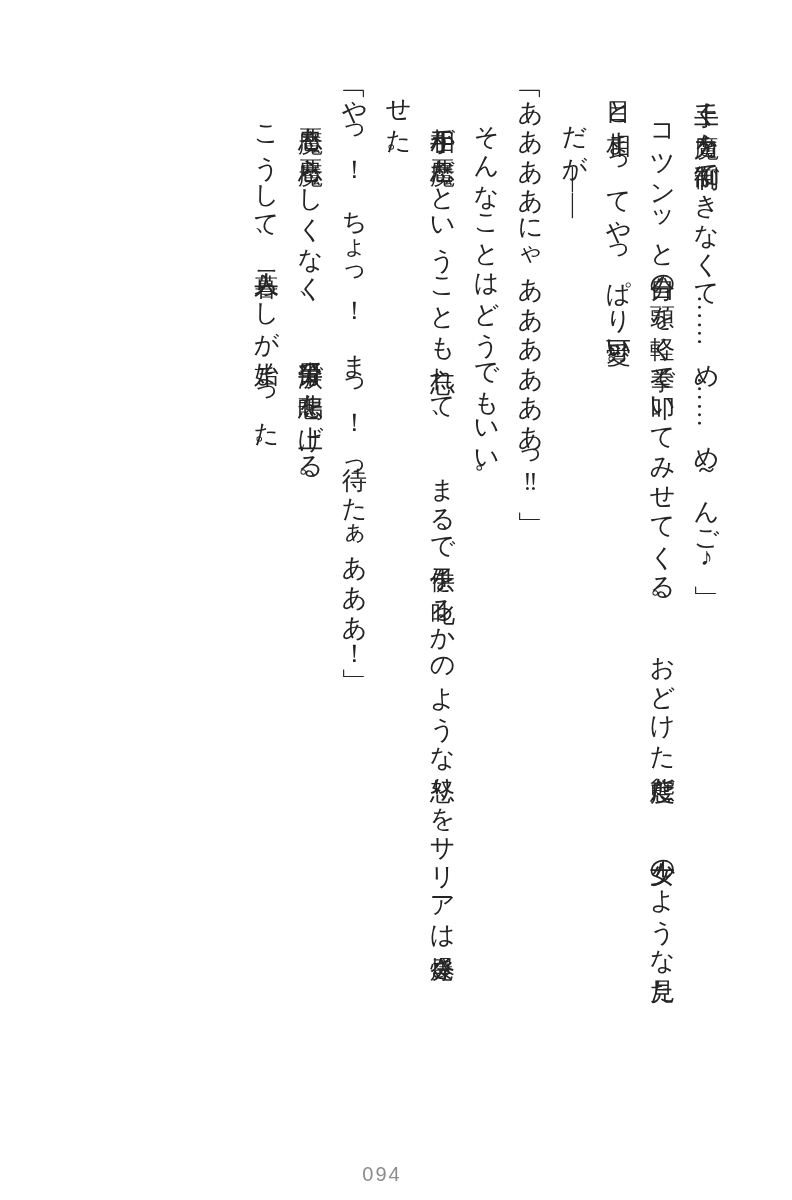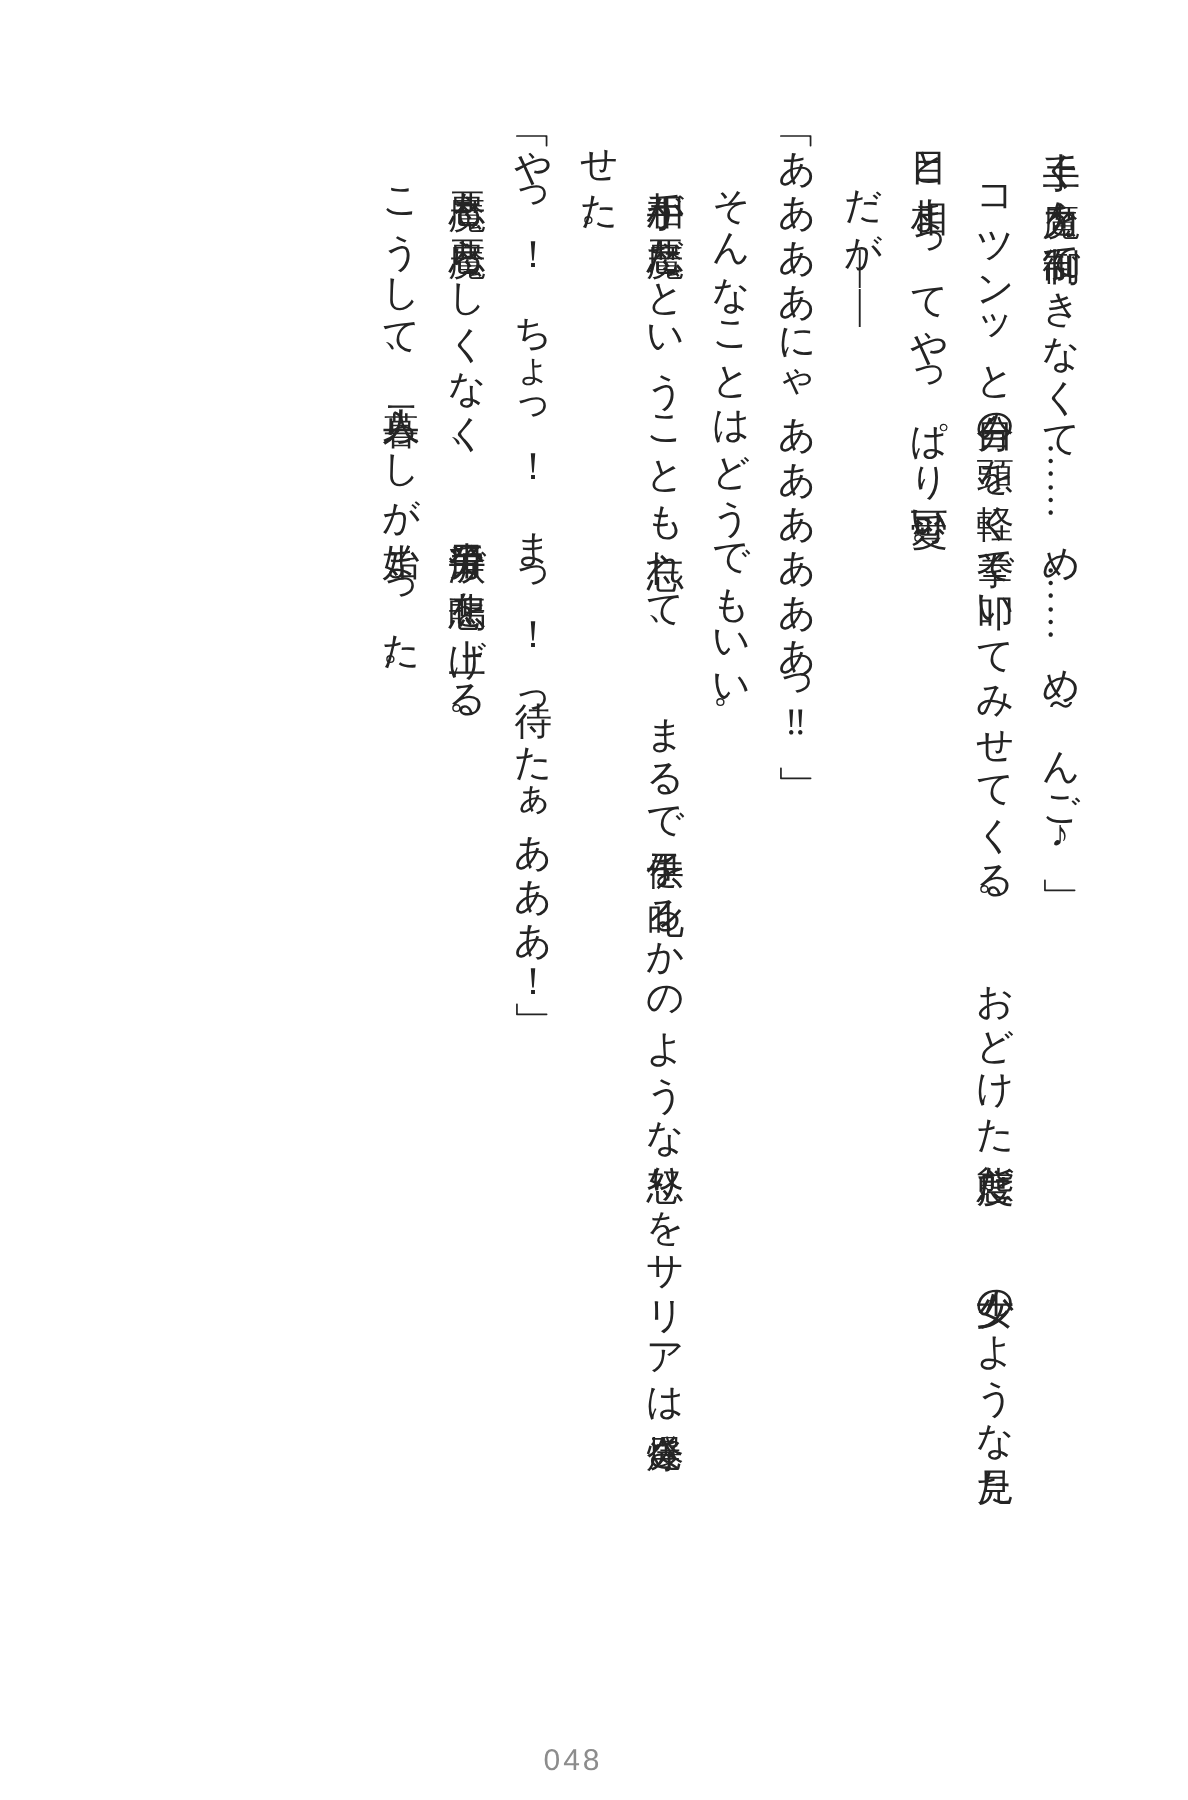--- a/index.html
+++ b/index.html
@@ -63,15 +63,15 @@
       <p>　だが――</p>
       <p>「ああああにゃああああああっ‼」</p>
       <p>　そんなことはどうでもいい。</p>
       <p>　相手が悪魔だということも忘れて、　まるで子供を叱るかのような怒りをサリアは爆発さ</p>
       <p>せた。</p>
       <p>「やっ！　ちょっ！　まっ！　待ったぁあああ！」</p>
       <p>　悪魔も悪魔らしくなく、　半分涙目で悲鳴を上げる。</p>
       <p>　こうして、二人暮らしが始まった。</p>
     </div>
 
-  <div class="page-number">048</div>
+  <div class="page-number">094</div>
 
 </div>
 
 </body></html>

